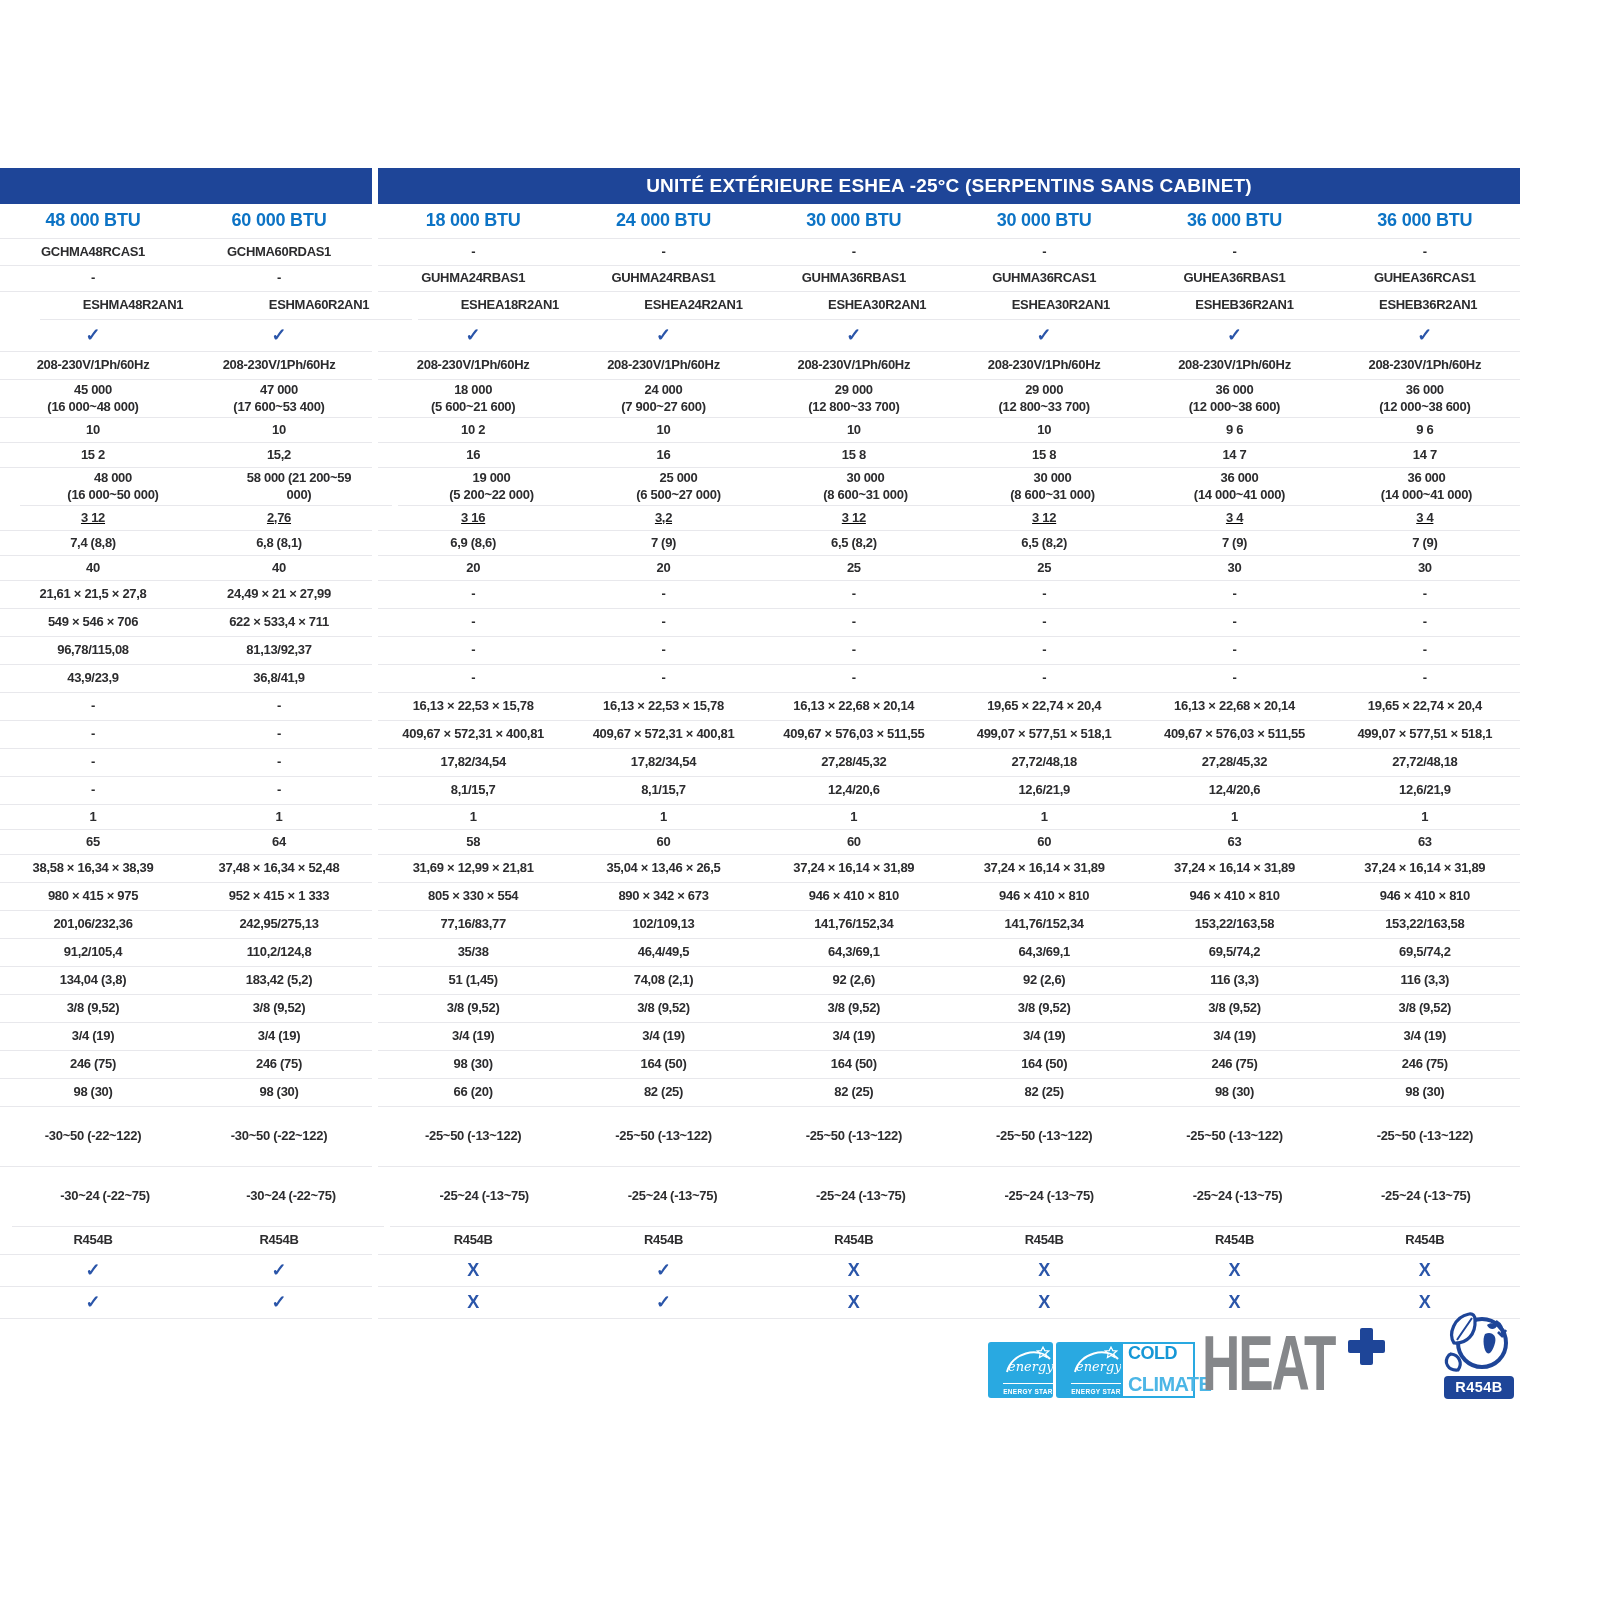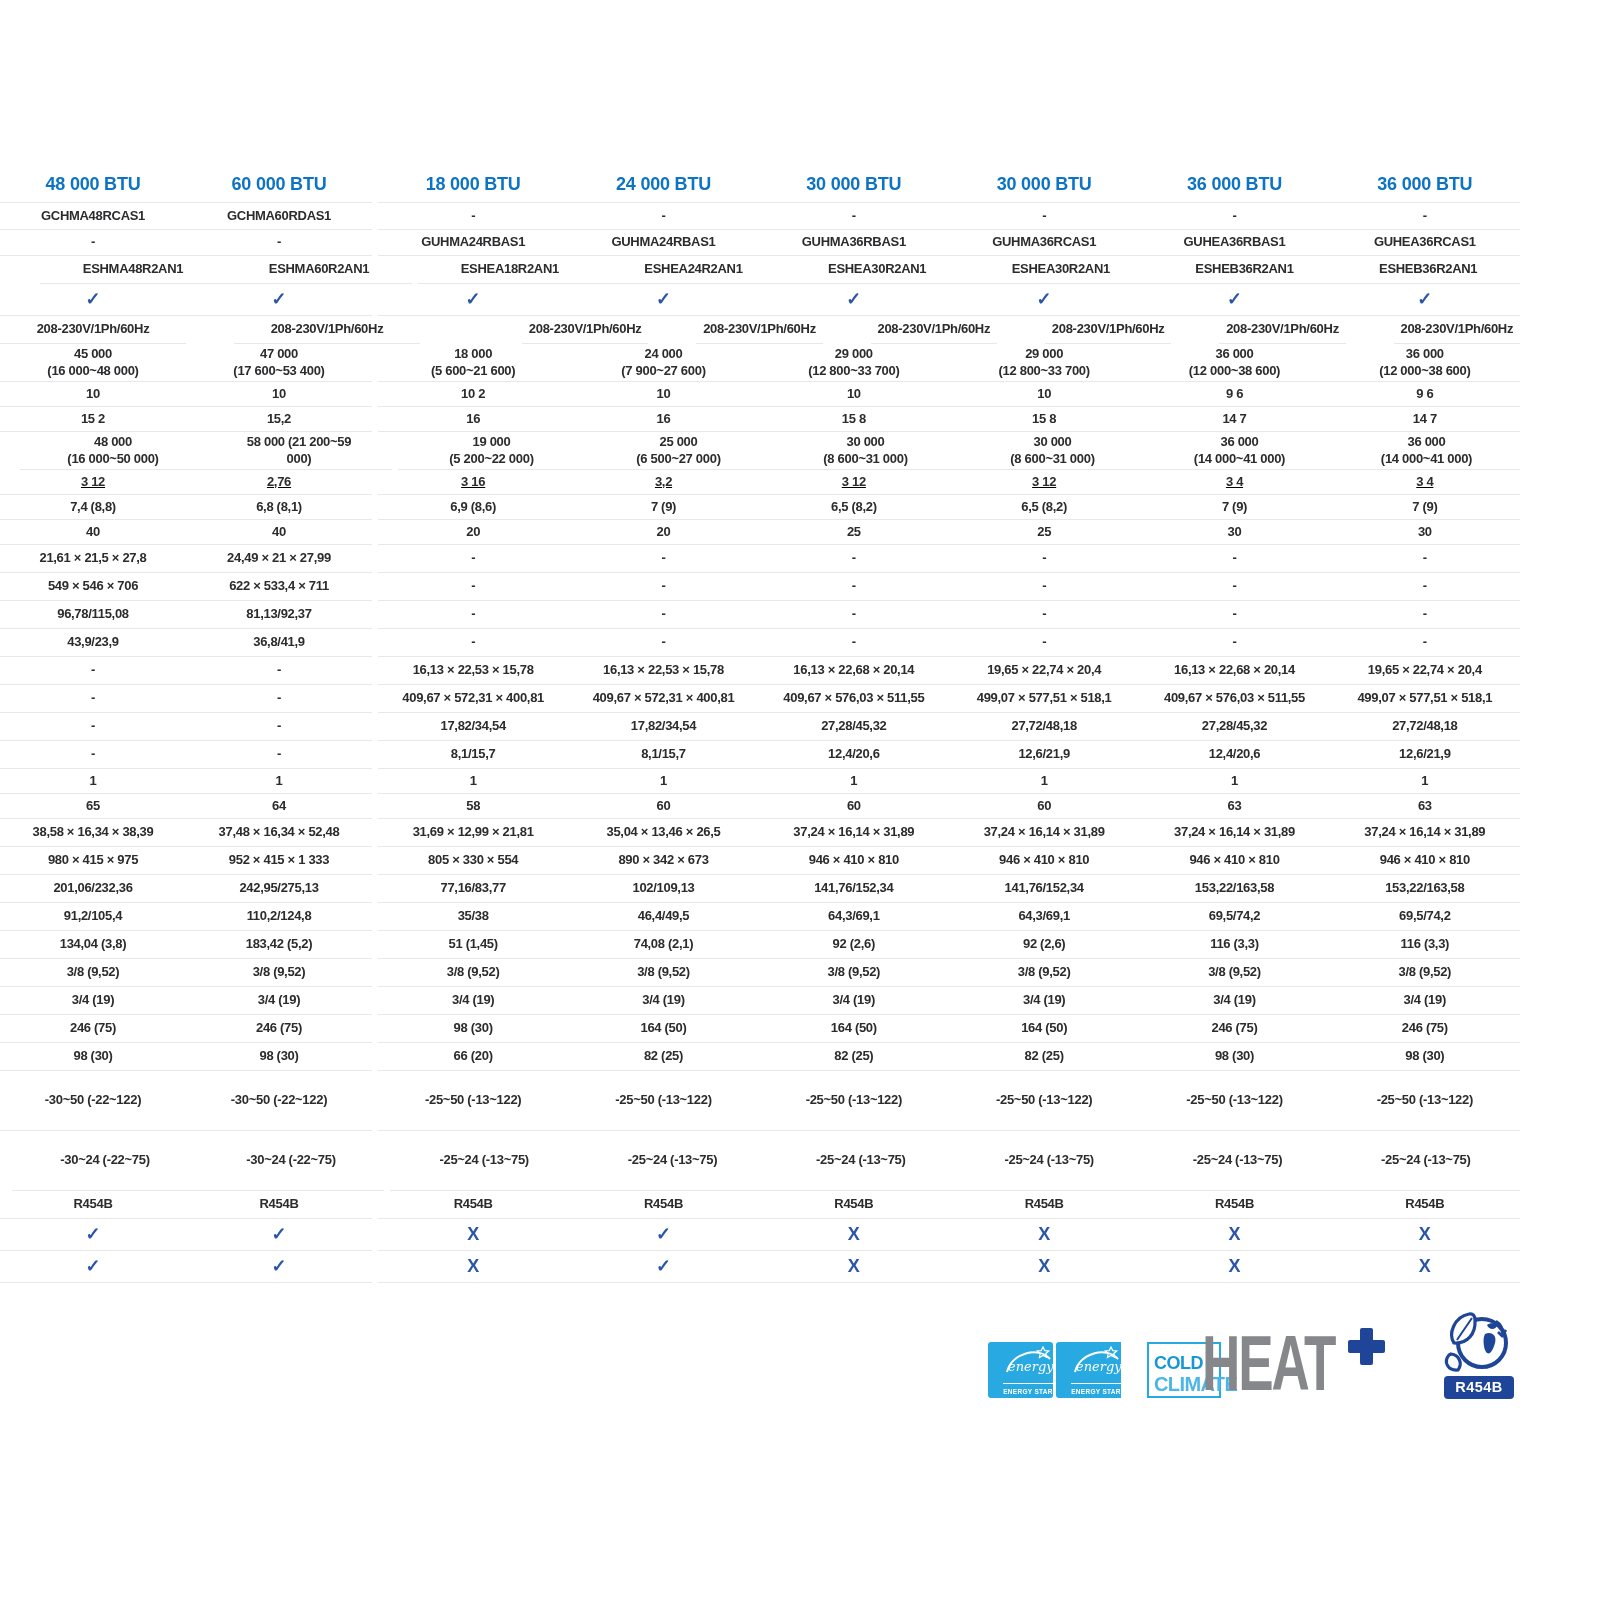--- a/index.html
+++ b/index.html
@@ -37,21 +37,21 @@
   .es-badge svg{display:block;width:50px;height:41px;}
   .es-label{
     border-top:1px solid #ffffff;color:#ffffff;font-size:6.5px;font-weight:bold;
     text-align:center;letter-spacing:.3px;flex:1;display:flex;align-items:center;justify-content:center;
   }
   .es-1{left:988px;top:1342px;}
   .cc-wrap{position:absolute;left:1056px;top:1342px;display:flex;}
   .cc-wrap .es-badge{position:relative;left:0;top:0;border-radius:3px 0 0 3px;}
   .cc-box{
     width:74px;height:56px;background:#ffffff;border:2.5px solid #29a9e1;box-sizing:border-box;
-    display:flex;flex-direction:column;justify-content:flex-end;padding-left:5px;margin-left:26px;
+    display:flex;flex-direction:column;justify-content:space-between;padding-left:5px;
   }
   .cold-label{font-size:18px;font-weight:bold;color:#1697d6;letter-spacing:-.5px;line-height:1.05;}
   .climate-label{font-size:20px;font-weight:bold;color:#4cb6e6;letter-spacing:-.6px;line-height:1.15;}
   .heat-wrap{position:absolute;left:1202px;top:1334px;width:200px;height:62px;}
   .heat-text{
     display:inline-block;font-size:78px;font-weight:bold;color:#85878a;letter-spacing:-3px;
     line-height:58px;transform:scaleX(.68);transform-origin:left top;
   }
   .plus-icon{position:absolute;left:1348px;top:1328px;width:37px;height:37px;}
   .plus-icon::before{
@@ -64,20 +64,25 @@
   .r454b-wrap svg{display:block;width:84px;height:66px;}
   .r454b-badge{
     position:absolute;left:8px;top:66px;width:70px;height:23px;background:#1e4598;border-radius:4px;
     color:#ffffff;font-weight:bold;font-size:14.5px;letter-spacing:.5px;text-align:center;line-height:23px;
   }
 </style>
 </head>
 <body>
 
 <div class="spec-table">
+    <div class="trow bar-row">
+      <div class="bar-cell span2"></div>
+      <div class="gapcell"></div>
+      <div class="bar-cell bar-title span6">UNITÉ EXTÉRIEURE ESHEA -25°C (SERPENTINS SANS CABINET)</div>
+    </div>
     <div class="trow row-btu" style="min-height: 35px;">
       <div class="cell btu">48 000 BTU</div>
       <div class="cell btu">60 000 BTU</div>
       <div class="gapcell"></div>
       <div class="cell btu">18 000 BTU</div>
       <div class="cell btu">24 000 BTU</div>
       <div class="cell btu">30 000 BTU</div>
       <div class="cell btu">30 000 BTU</div>
       <div class="cell btu">36 000 BTU</div>
       <div class="cell btu">36 000 BTU</div>
@@ -119,21 +124,21 @@
       <div class="cell mark-check">✓</div>
       <div class="cell mark-check">✓</div>
       <div class="gapcell"></div>
       <div class="cell mark-check">✓</div>
       <div class="cell mark-check">✓</div>
       <div class="cell mark-check">✓</div>
       <div class="cell mark-check">✓</div>
       <div class="cell mark-check">✓</div>
       <div class="cell mark-check">✓</div>
     </div>
-    <div class="trow" style="min-height: 28px; gap: 48px;">
+    <div class="trow" style="min-height: 28px;">
       <div class="cell">208-230V/1Ph/60Hz</div>
       <div class="cell">208-230V/1Ph/60Hz</div>
       <div class="gapcell"></div>
       <div class="cell">208-230V/1Ph/60Hz</div>
       <div class="cell">208-230V/1Ph/60Hz</div>
       <div class="cell">208-230V/1Ph/60Hz</div>
       <div class="cell">208-230V/1Ph/60Hz</div>
       <div class="cell">208-230V/1Ph/60Hz</div>
       <div class="cell">208-230V/1Ph/60Hz</div>
     </div>

